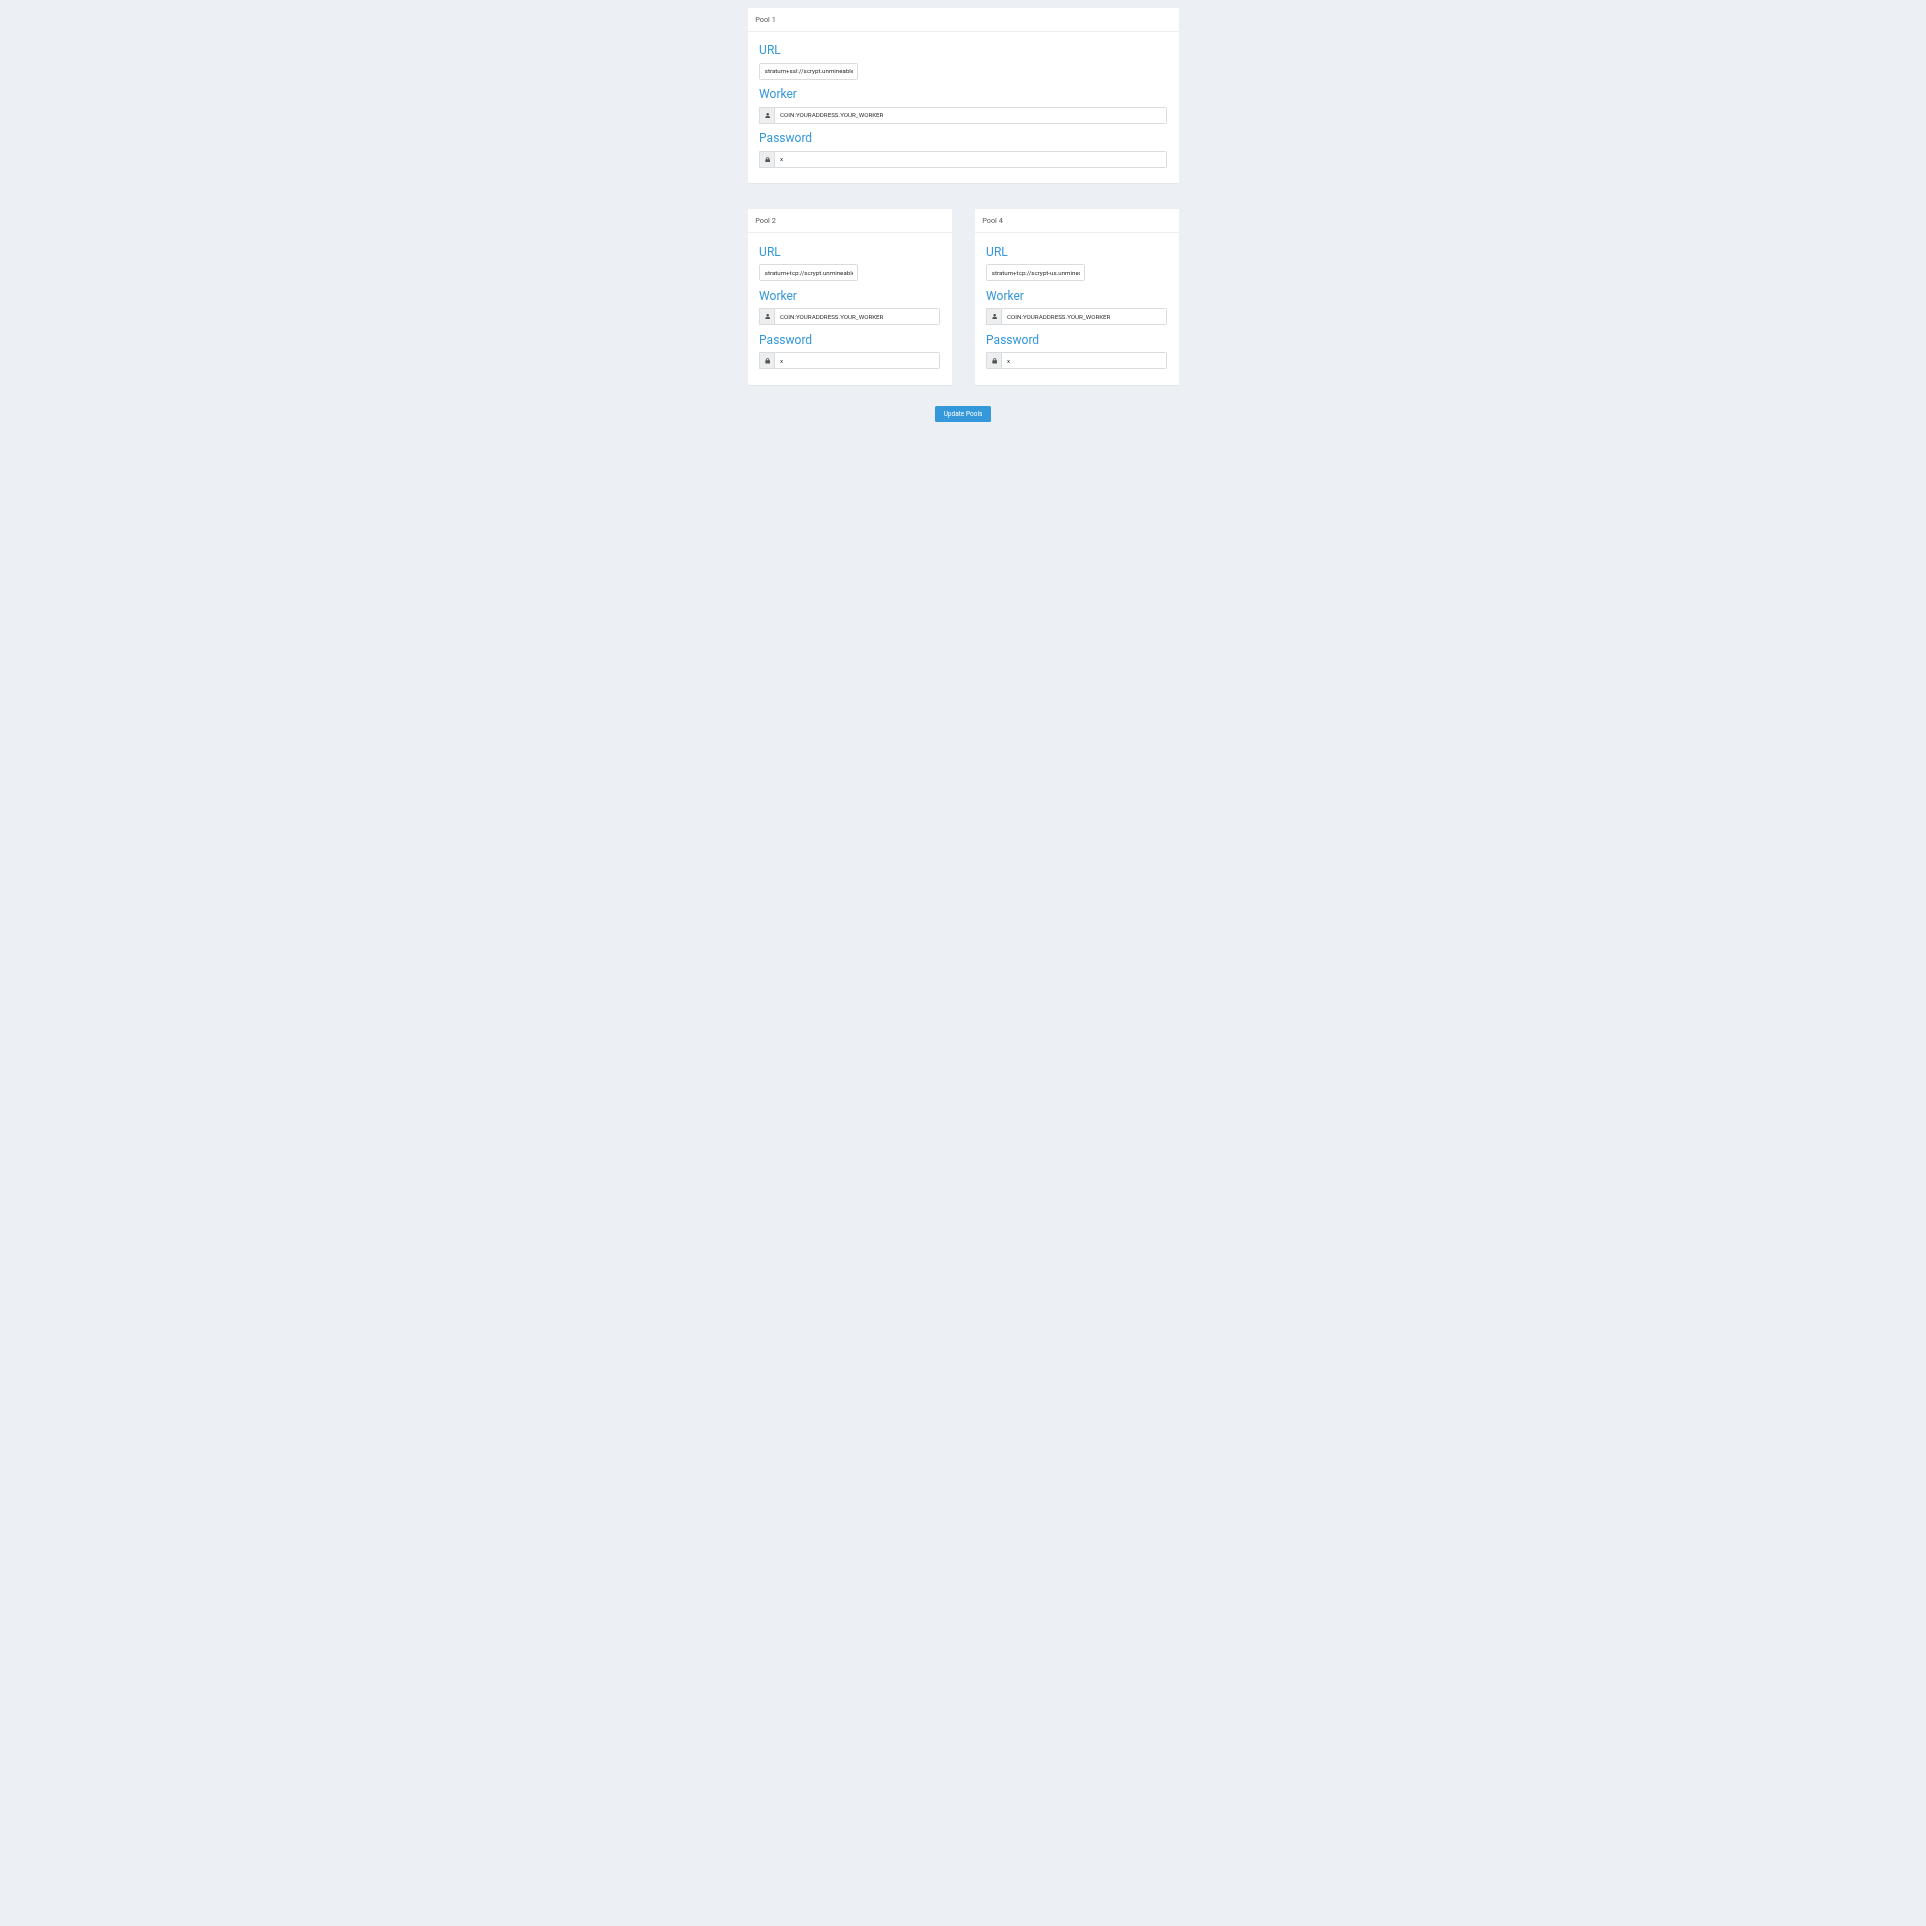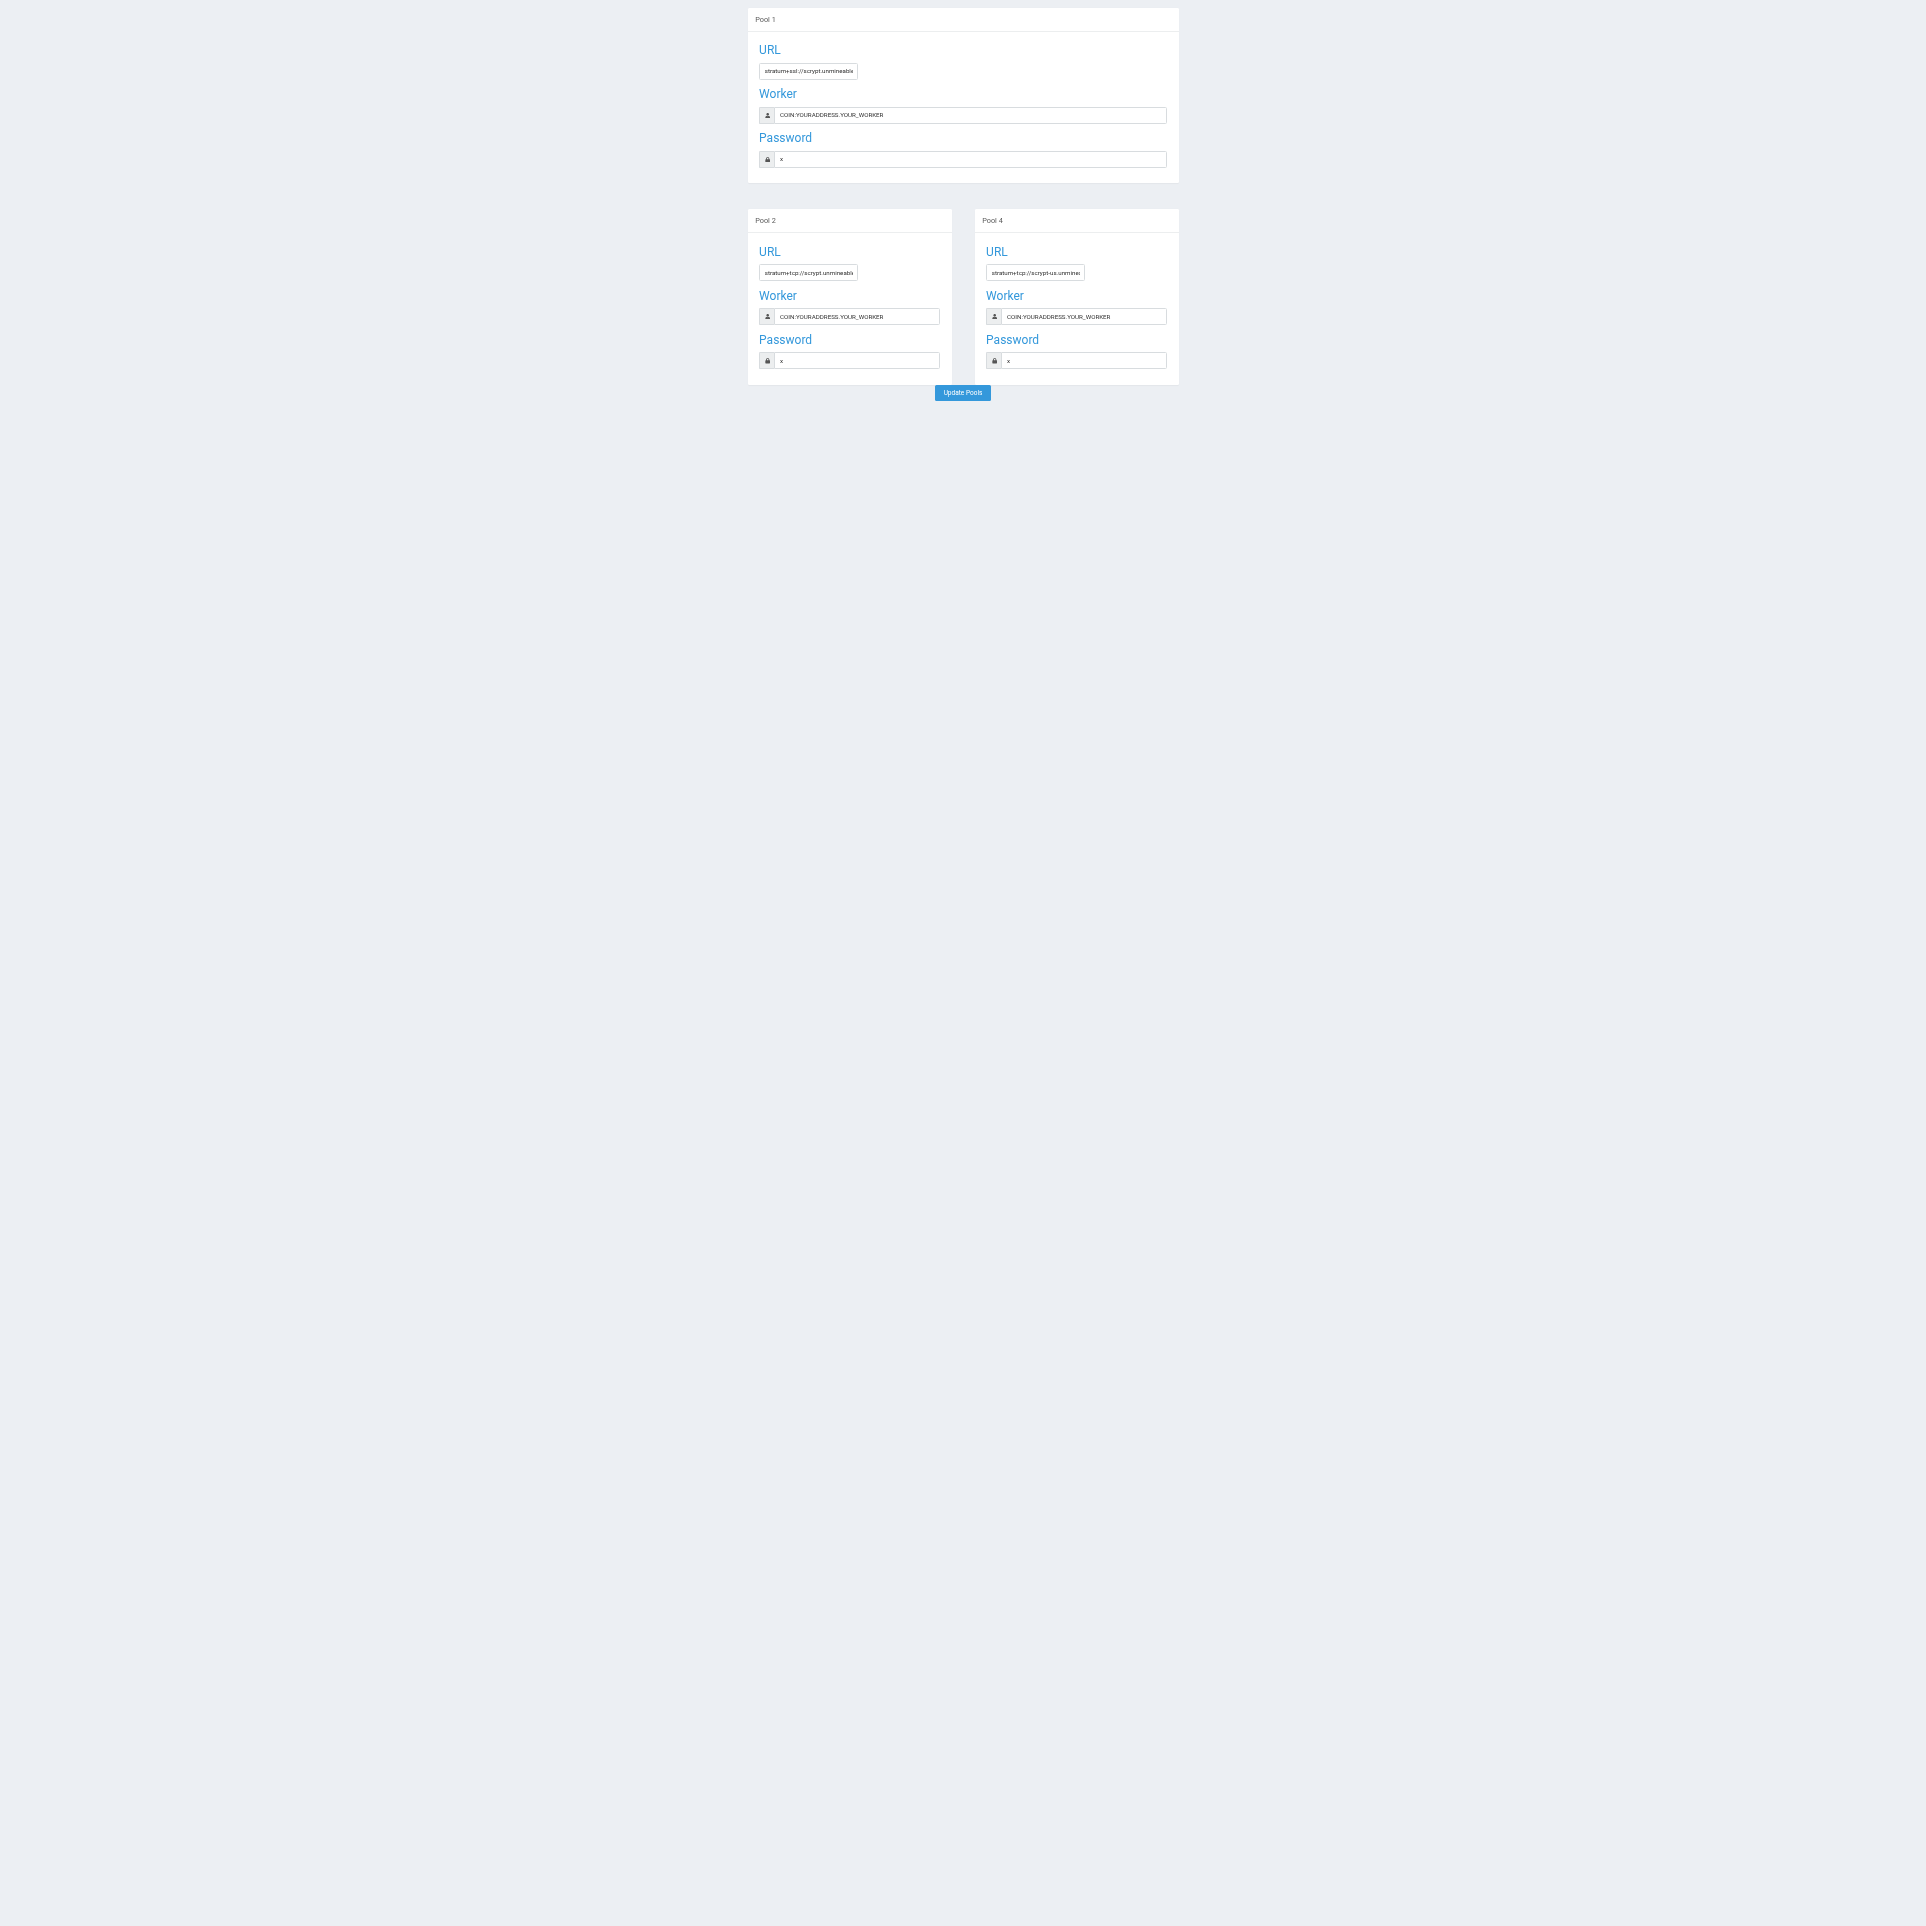--- a/index.html
+++ b/index.html
@@ -55,20 +55,21 @@
       font-size: 6.2px;
       color: #333;
       font-family: inherit;
       outline: none;
       background: #fff;
     }
     .input-group .form-control { border-radius: 0 1.5px 1.5px 0; }
     .row {
       display: flex;
       gap: 23px;
+      margin-bottom: 21px;
     }
     .col { flex: 1; min-width: 0; }
     .col .card { margin-bottom: 0; }
     .btn-wrap { text-align: center; padding-bottom: 7.7px; }
     .btn {
       background: #3498db;
       color: #fff;
       border: none;
       border-radius: 1.5px;
       padding: 4.2px 8.5px;

